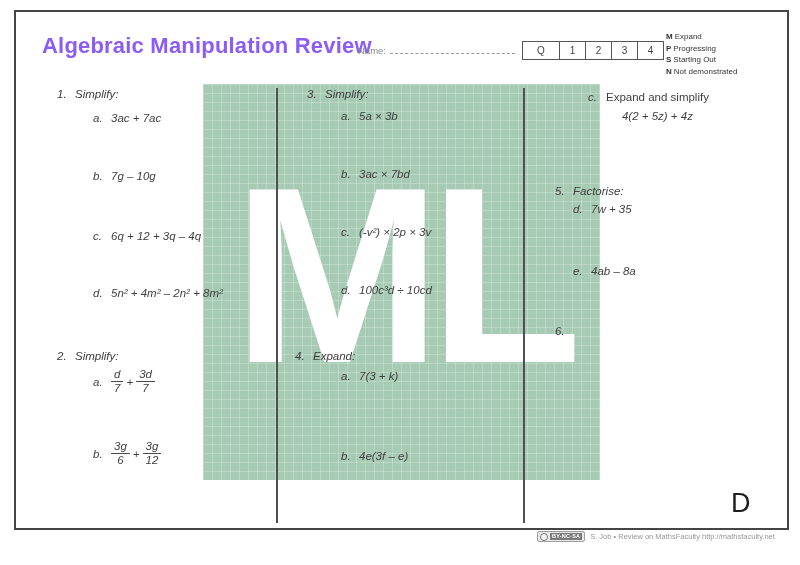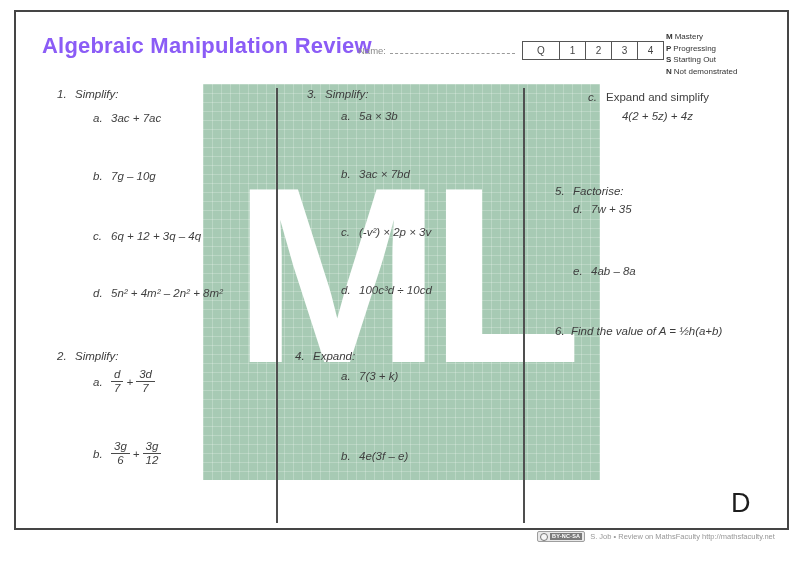--- a/index.html
+++ b/index.html
@@ -114,21 +114,21 @@
     <td class="first">Q</td>
     <td>1</td>
     <td>2</td>
     <td>3</td>
     <td>4</td>
   </tr>
 </tbody>
   </table>
 
 <div class="abs legend">
-  <div><b>M</b><span>Mastery</span></div>
+  <div><b>M</b><span>Expand</span></div>
   <div><b>P</b><span>Progressing</span></div>
   <div><b>S</b><span>Starting Out</span></div>
   <div><b>N</b><span>Not demonstrated</span></div>
 </div>
 
 <div class="abs q-head" style="left:57px;top:88px;">
   <span class="num">1.</span><span>Simplify:</span>
 </div>
 <div class="abs row" style="left:93px;top:112px;">
   <span class="lbl">a.</span>
@@ -222,21 +222,20 @@
   <span class="lbl">d.</span>
     <span class="expr">7w + 35</span>
 </div>
 <div class="abs row" style="left:573px;top:265px;">
   <span class="lbl">e.</span>
     <span class="expr">4ab – 8a</span>
 </div>
 
 <div class="abs q-head q6 two-line" style="left:555px;top:322px;">
   <span class="num">6.</span><span class="lines">
-    <span style="display:block;">Find the value of  A = ½h(a+b)</span>
   </span>
 </div>
 
 <div class="abs corner-letter">D</div>
 
 <div class="abs footer">
   <span class="cc-badge">
     <span class="cc-circle"></span>
     <span class="cc-text">BY-NC-SA</span>
   </span>

